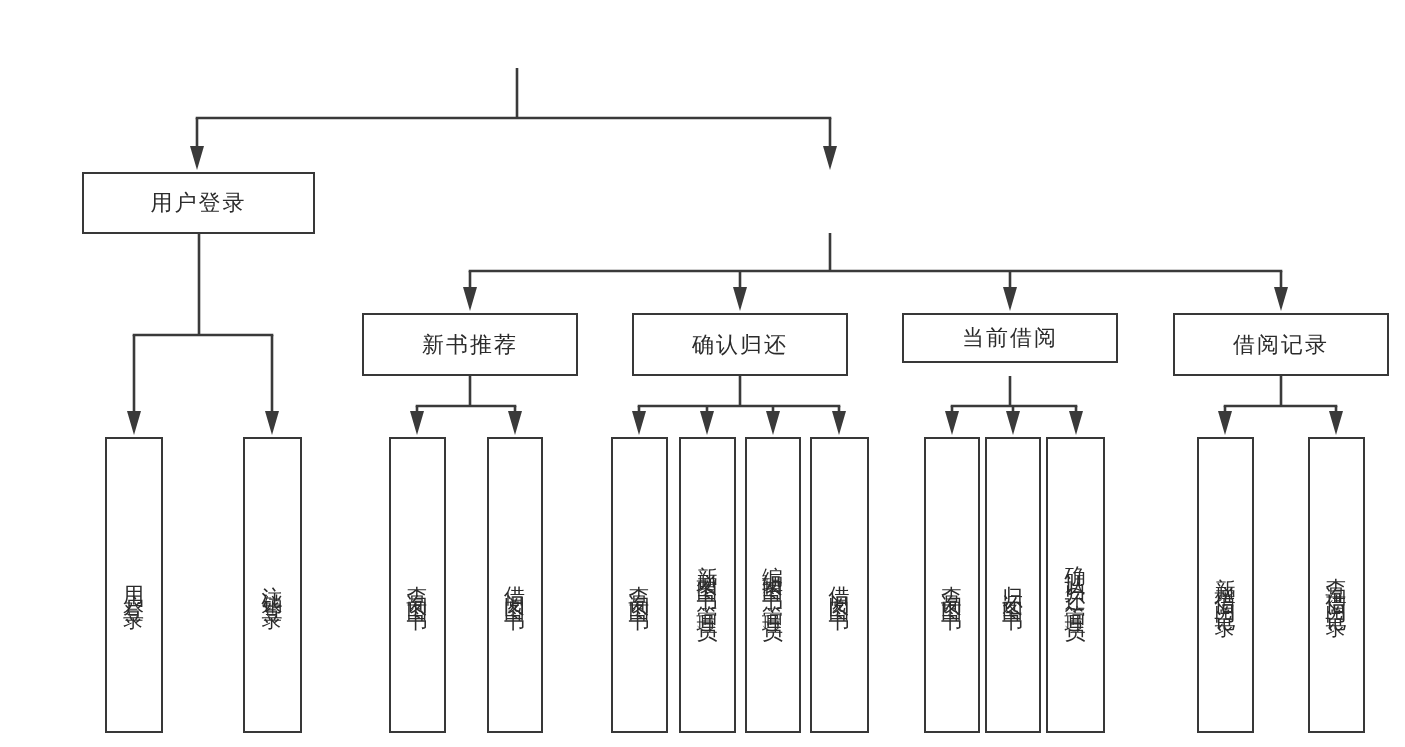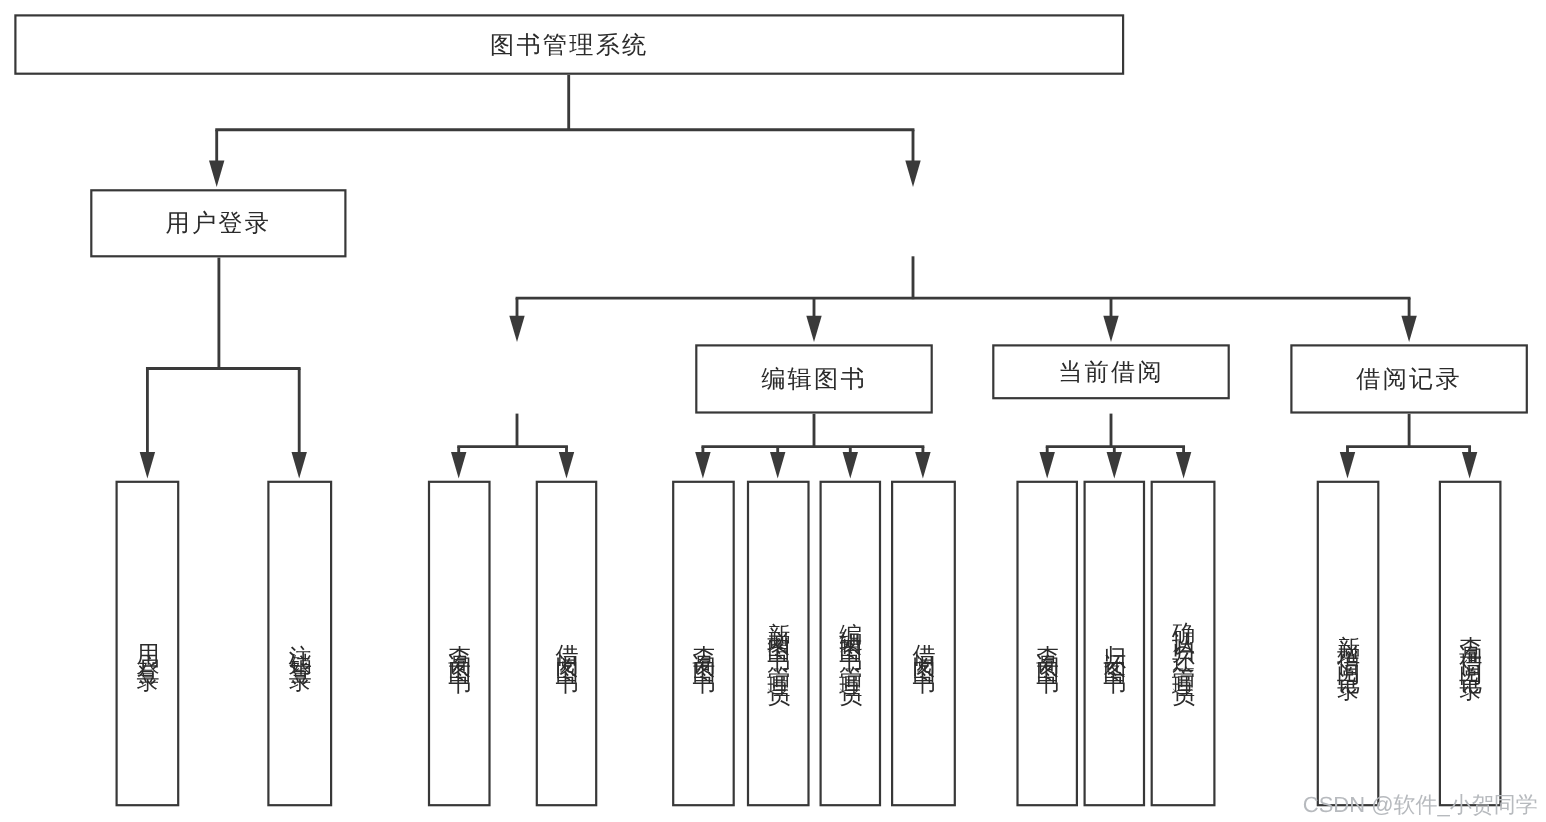--- a/index.html
+++ b/index.html
@@ -113,30 +113,30 @@
       <polygon points="766,411 780,411 773,435"></polygon>
       <polygon points="832,411 846,411 839,435"></polygon>
       <polygon points="945,411 959,411 952,435"></polygon>
       <polygon points="1006,411 1020,411 1013,435"></polygon>
       <polygon points="1069,411 1083,411 1076,435"></polygon>
       <polygon points="1218,411 1232,411 1225,435"></polygon>
       <polygon points="1329,411 1343,411 1336,435"></polygon>
     </g>
   </svg>
 
-  <div class="box" style="left:13px; top:13px; width:1009px; height:55px">
-    <span class="hlabel">图书管理系统</span>
-  </div>
 
   <div class="box" style="left:82px; top:172px; width:233px; height:62px">
     <span class="hlabel">用户登录</span>
   </div>
 
+  <div class="box" style="left:362px; top:313px; width:216px; height:63px">
+    <span class="hlabel">新书推荐</span>
+  </div>
   <div class="box" style="left:632px; top:313px; width:216px; height:63px">
-    <span class="hlabel">编辑图书</span>
+    <span class="hlabel">确认归还</span>
   </div>
   <div class="box" style="left:902px; top:313px; width:216px; height:50px">
     <span class="hlabel">当前借阅</span>
   </div>
   <div class="box" style="left:1173px; top:313px; width:216px; height:63px">
     <span class="hlabel">借阅记录</span>
   </div>
 
   <div class="box thick" style="left:105px; top:437px; width:58px; height:296px">
     <span class="vlabel">用户登录</span>
@@ -175,15 +175,14 @@
     <span class="vlabel">确认归还（管理员）</span>
   </div>
 
   <div class="box thick" style="left:1197px; top:437px; width:57px; height:296px">
     <span class="vlabel">新增借阅记录</span>
   </div>
   <div class="box thick" style="left:1308px; top:437px; width:57px; height:296px">
     <span class="vlabel">查询借阅记录</span>
   </div>
 
-  <div class="watermark">CSDN @软件_小贺同学</div>
 
 </div>
 
 </body></html>

